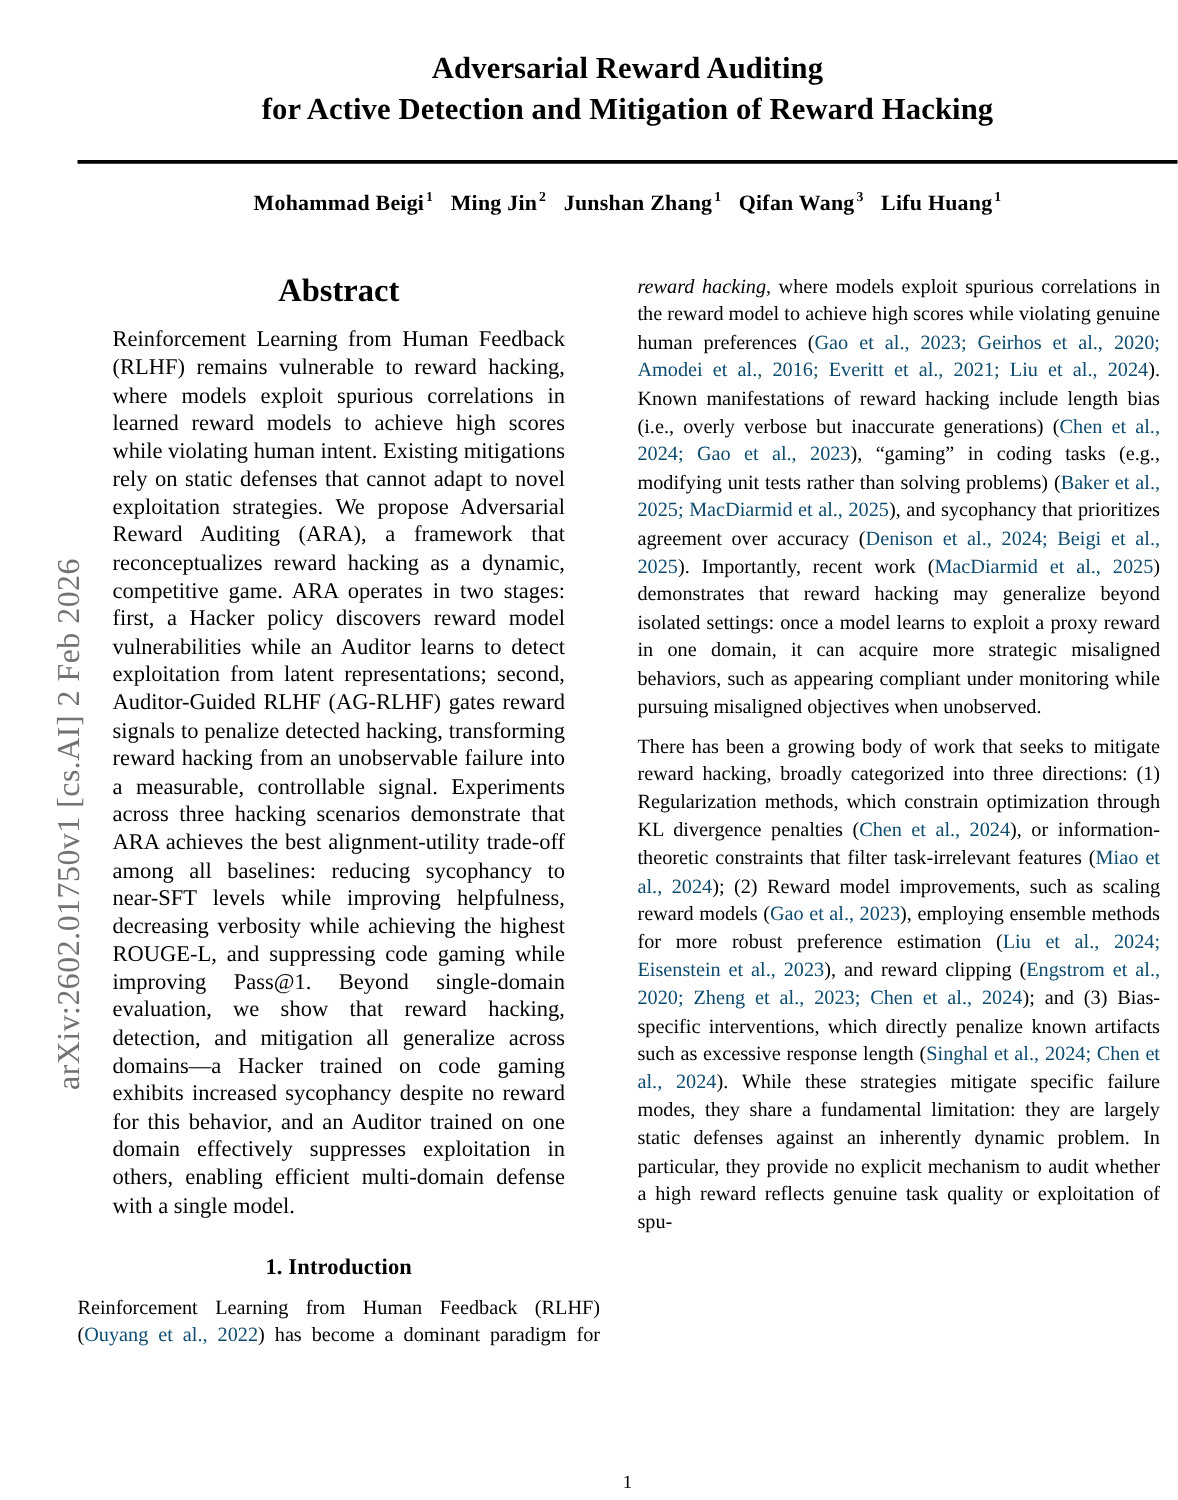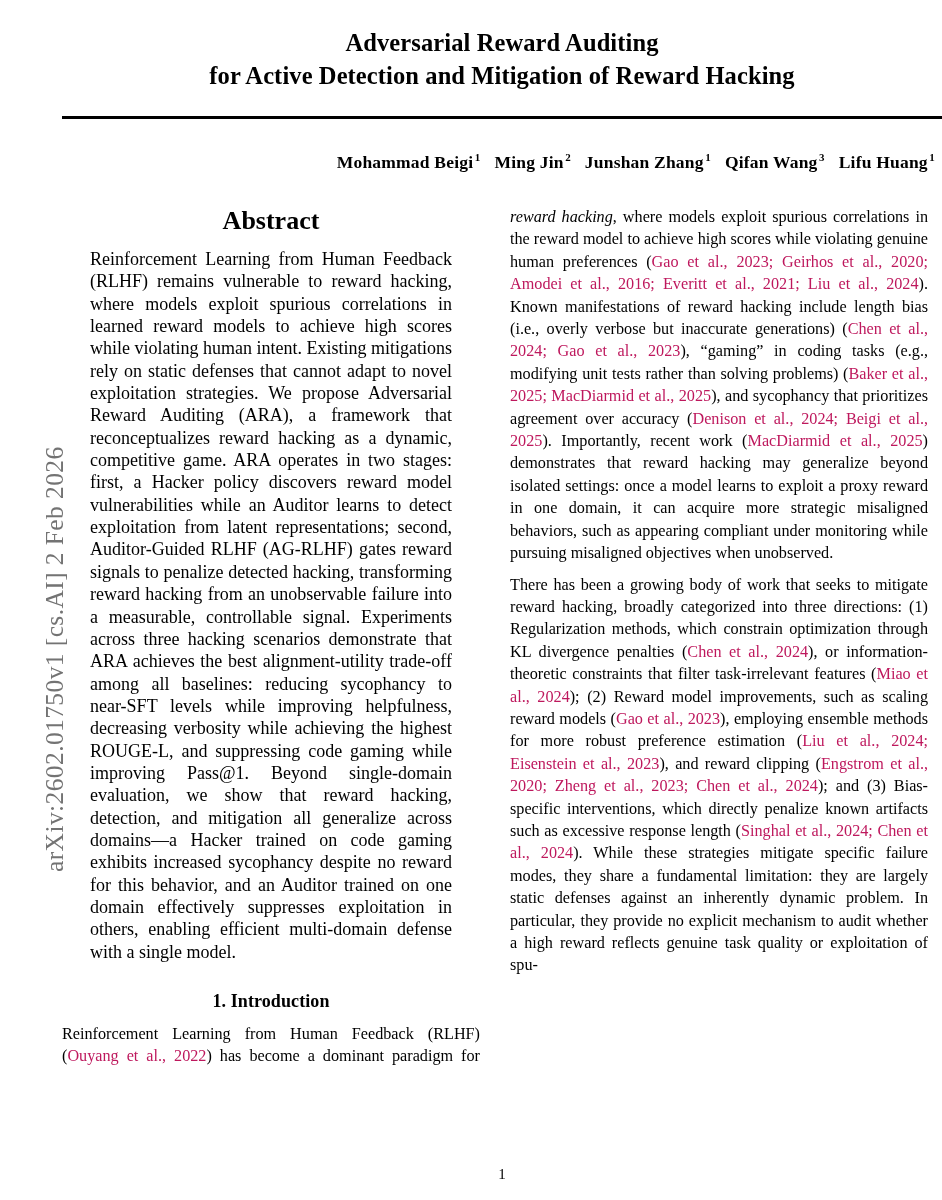--- a/index.html
+++ b/index.html
@@ -32,21 +32,21 @@
     font-family: "Liberation Serif", "DejaVu Serif", serif;
     font-size: 25.5px;
     letter-spacing: 0.4px;
     color: #737373;
   }
 
   
   #page {
     position: absolute;
     left: 62px;
-    top: 0;
+    top: 12px;
     width: 880px;
     height: 1020px;
   }
 
   
   #title-block {
     padding-top: 26px;
     text-align: center;
   }
   .paper-title {
@@ -55,24 +55,24 @@
     line-height: 33px;
     letter-spacing: 0.1px;
   }
   #title-rule {
     margin-top: 24px;
     border-top: 3.2px solid #000;
     width: 100%;
   }
 
   #authors {
-    text-align: right;
+    text-align: center;
     font-weight: bold;
     font-size: 17.5px;
-    margin-top: 32px;
+    margin-top: 21px;
     letter-spacing: 0.2px;
   }
   #authors .author {
     white-space: nowrap;
     margin: 0 7px;
   }
   .sup {
     font-size: 11px;
     vertical-align: super;
     font-weight: bold;
@@ -121,21 +121,21 @@
   p.body-text.tight { margin-bottom: 0; }
 
   .section-heading {
     font-weight: bold;
     font-size: 18px;
     margin: 28px 0 11px 0;
     letter-spacing: 0.1px;
     text-align: center;
   }
 
-  .cite { color: #be185d; }
+  .cite { color: #0c4a6e; }
   .bi { font-weight: normal; font-style: italic; }
   .b  { font-weight: normal; }
 
   #page-number {
     position: absolute;
     left: 0;
     top: 1166px;
     width: 880px;
     text-align: center;
     font-size: 15px;

